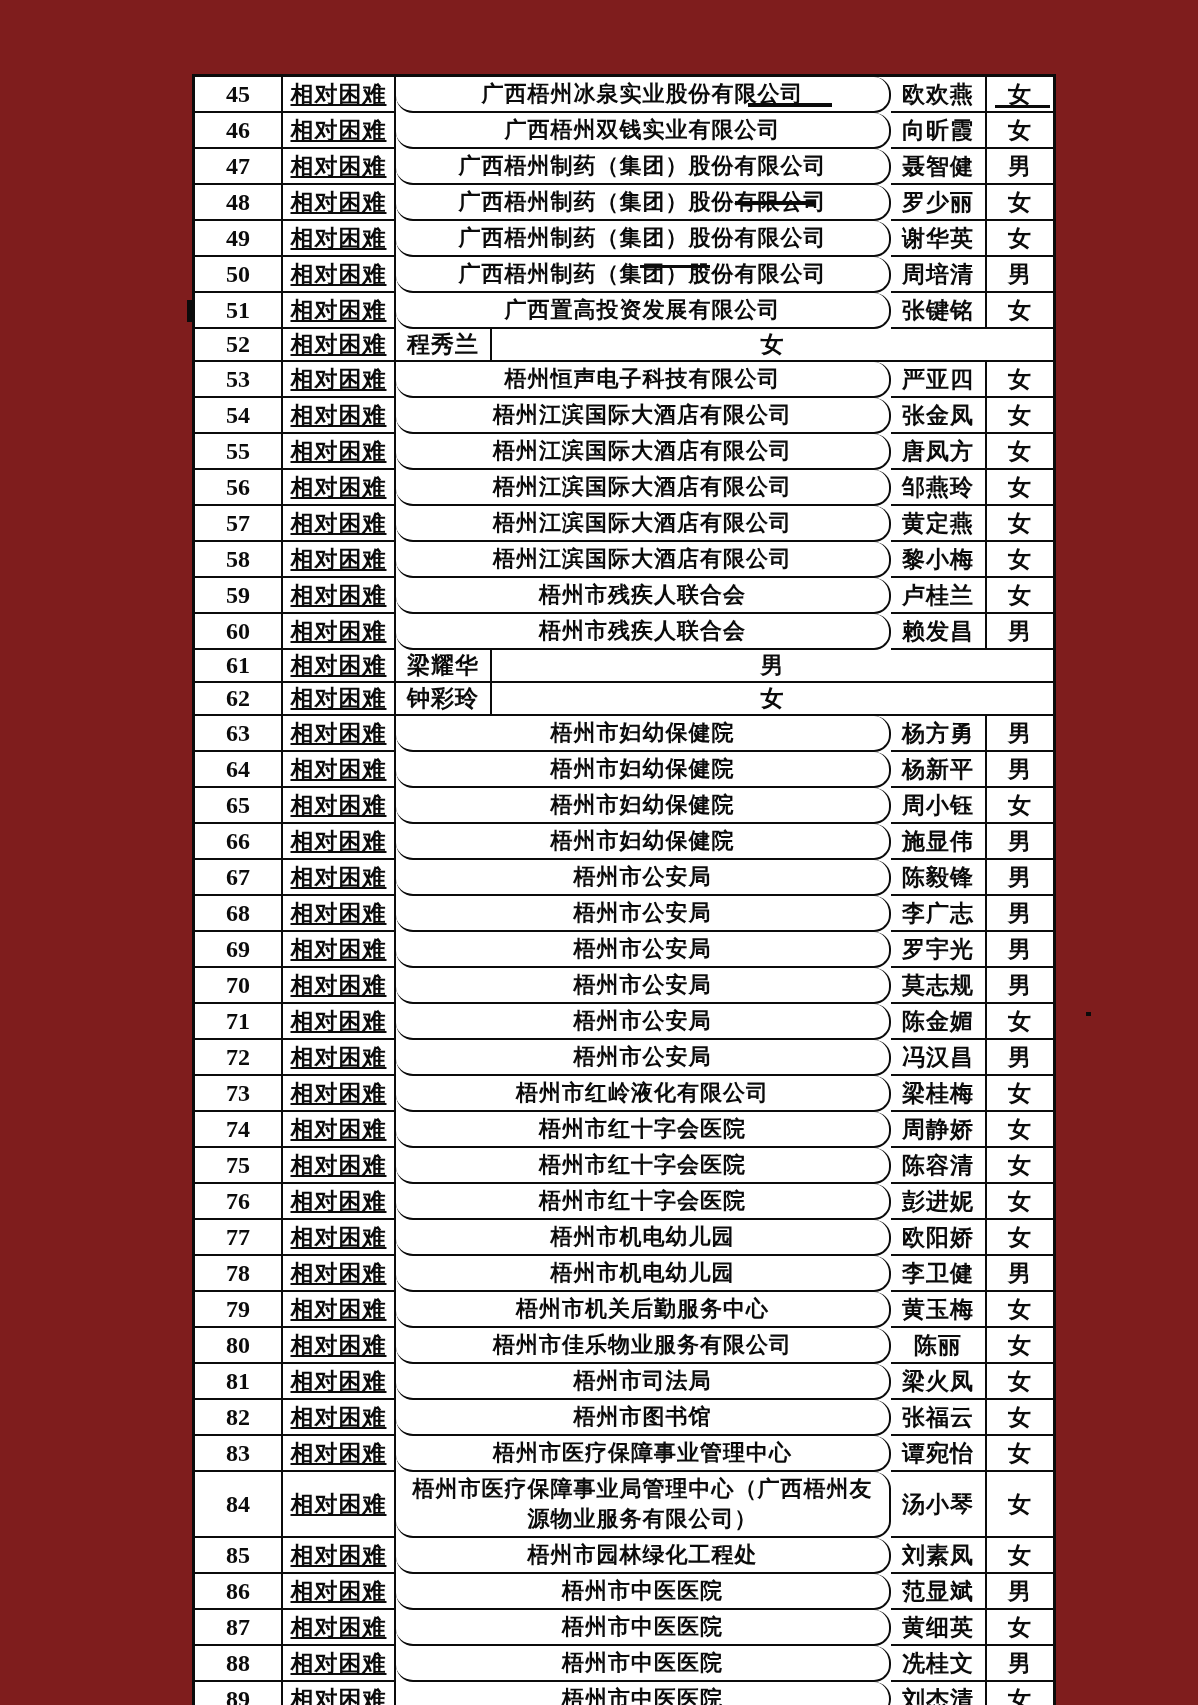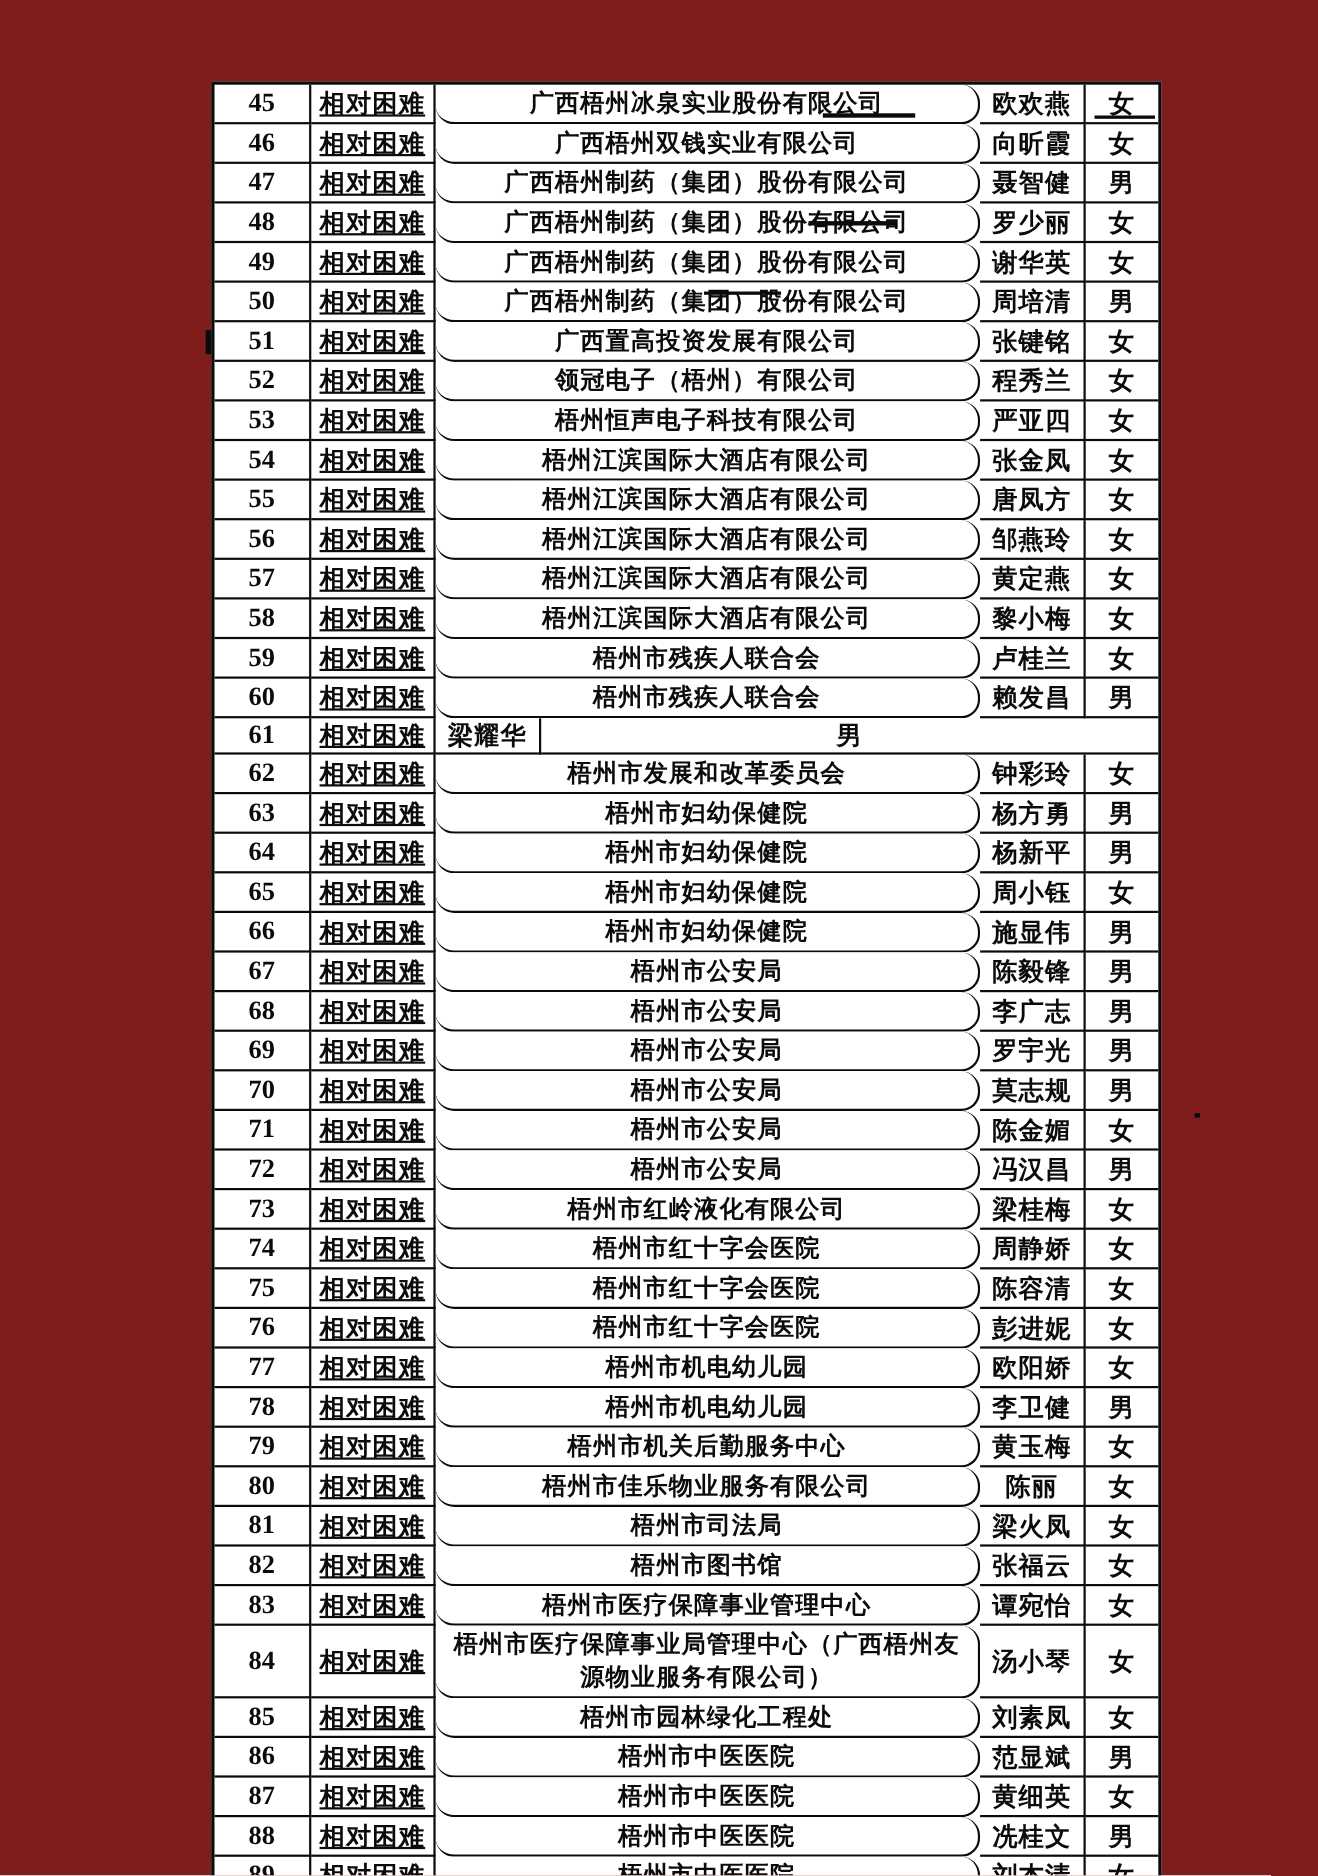--- a/index.html
+++ b/index.html
@@ -109,21 +109,20 @@
       <div class="row">
         <div class="cell c-no">51</div>
         <div class="cell c-cat">相对困难</div>
         <div class="cell c-org">广西置高投资发展有限公司</div>
         <div class="cell c-name">张键铭</div>
         <div class="cell c-gender">女</div>
       </div>
       <div class="row">
         <div class="cell c-no">52</div>
         <div class="cell c-cat">相对困难</div>
-        <div class="cell c-org">领冠电子（梧州）有限公司</div>
         <div class="cell c-name">程秀兰</div>
         <div class="cell c-gender">女</div>
       </div>
       <div class="row">
         <div class="cell c-no">53</div>
         <div class="cell c-cat">相对困难</div>
         <div class="cell c-org">梧州恒声电子科技有限公司</div>
         <div class="cell c-name">严亚四</div>
         <div class="cell c-gender">女</div>
       </div>
@@ -178,21 +177,20 @@
       </div>
       <div class="row">
         <div class="cell c-no">61</div>
         <div class="cell c-cat">相对困难</div>
         <div class="cell c-name">梁耀华</div>
         <div class="cell c-gender">男</div>
       </div>
       <div class="row">
         <div class="cell c-no">62</div>
         <div class="cell c-cat">相对困难</div>
-        <div class="cell c-org">梧州市发展和改革委员会</div>
         <div class="cell c-name">钟彩玲</div>
         <div class="cell c-gender">女</div>
       </div>
       <div class="row">
         <div class="cell c-no">63</div>
         <div class="cell c-cat">相对困难</div>
         <div class="cell c-org">梧州市妇幼保健院</div>
         <div class="cell c-name">杨方勇</div>
         <div class="cell c-gender">男</div>
       </div>

